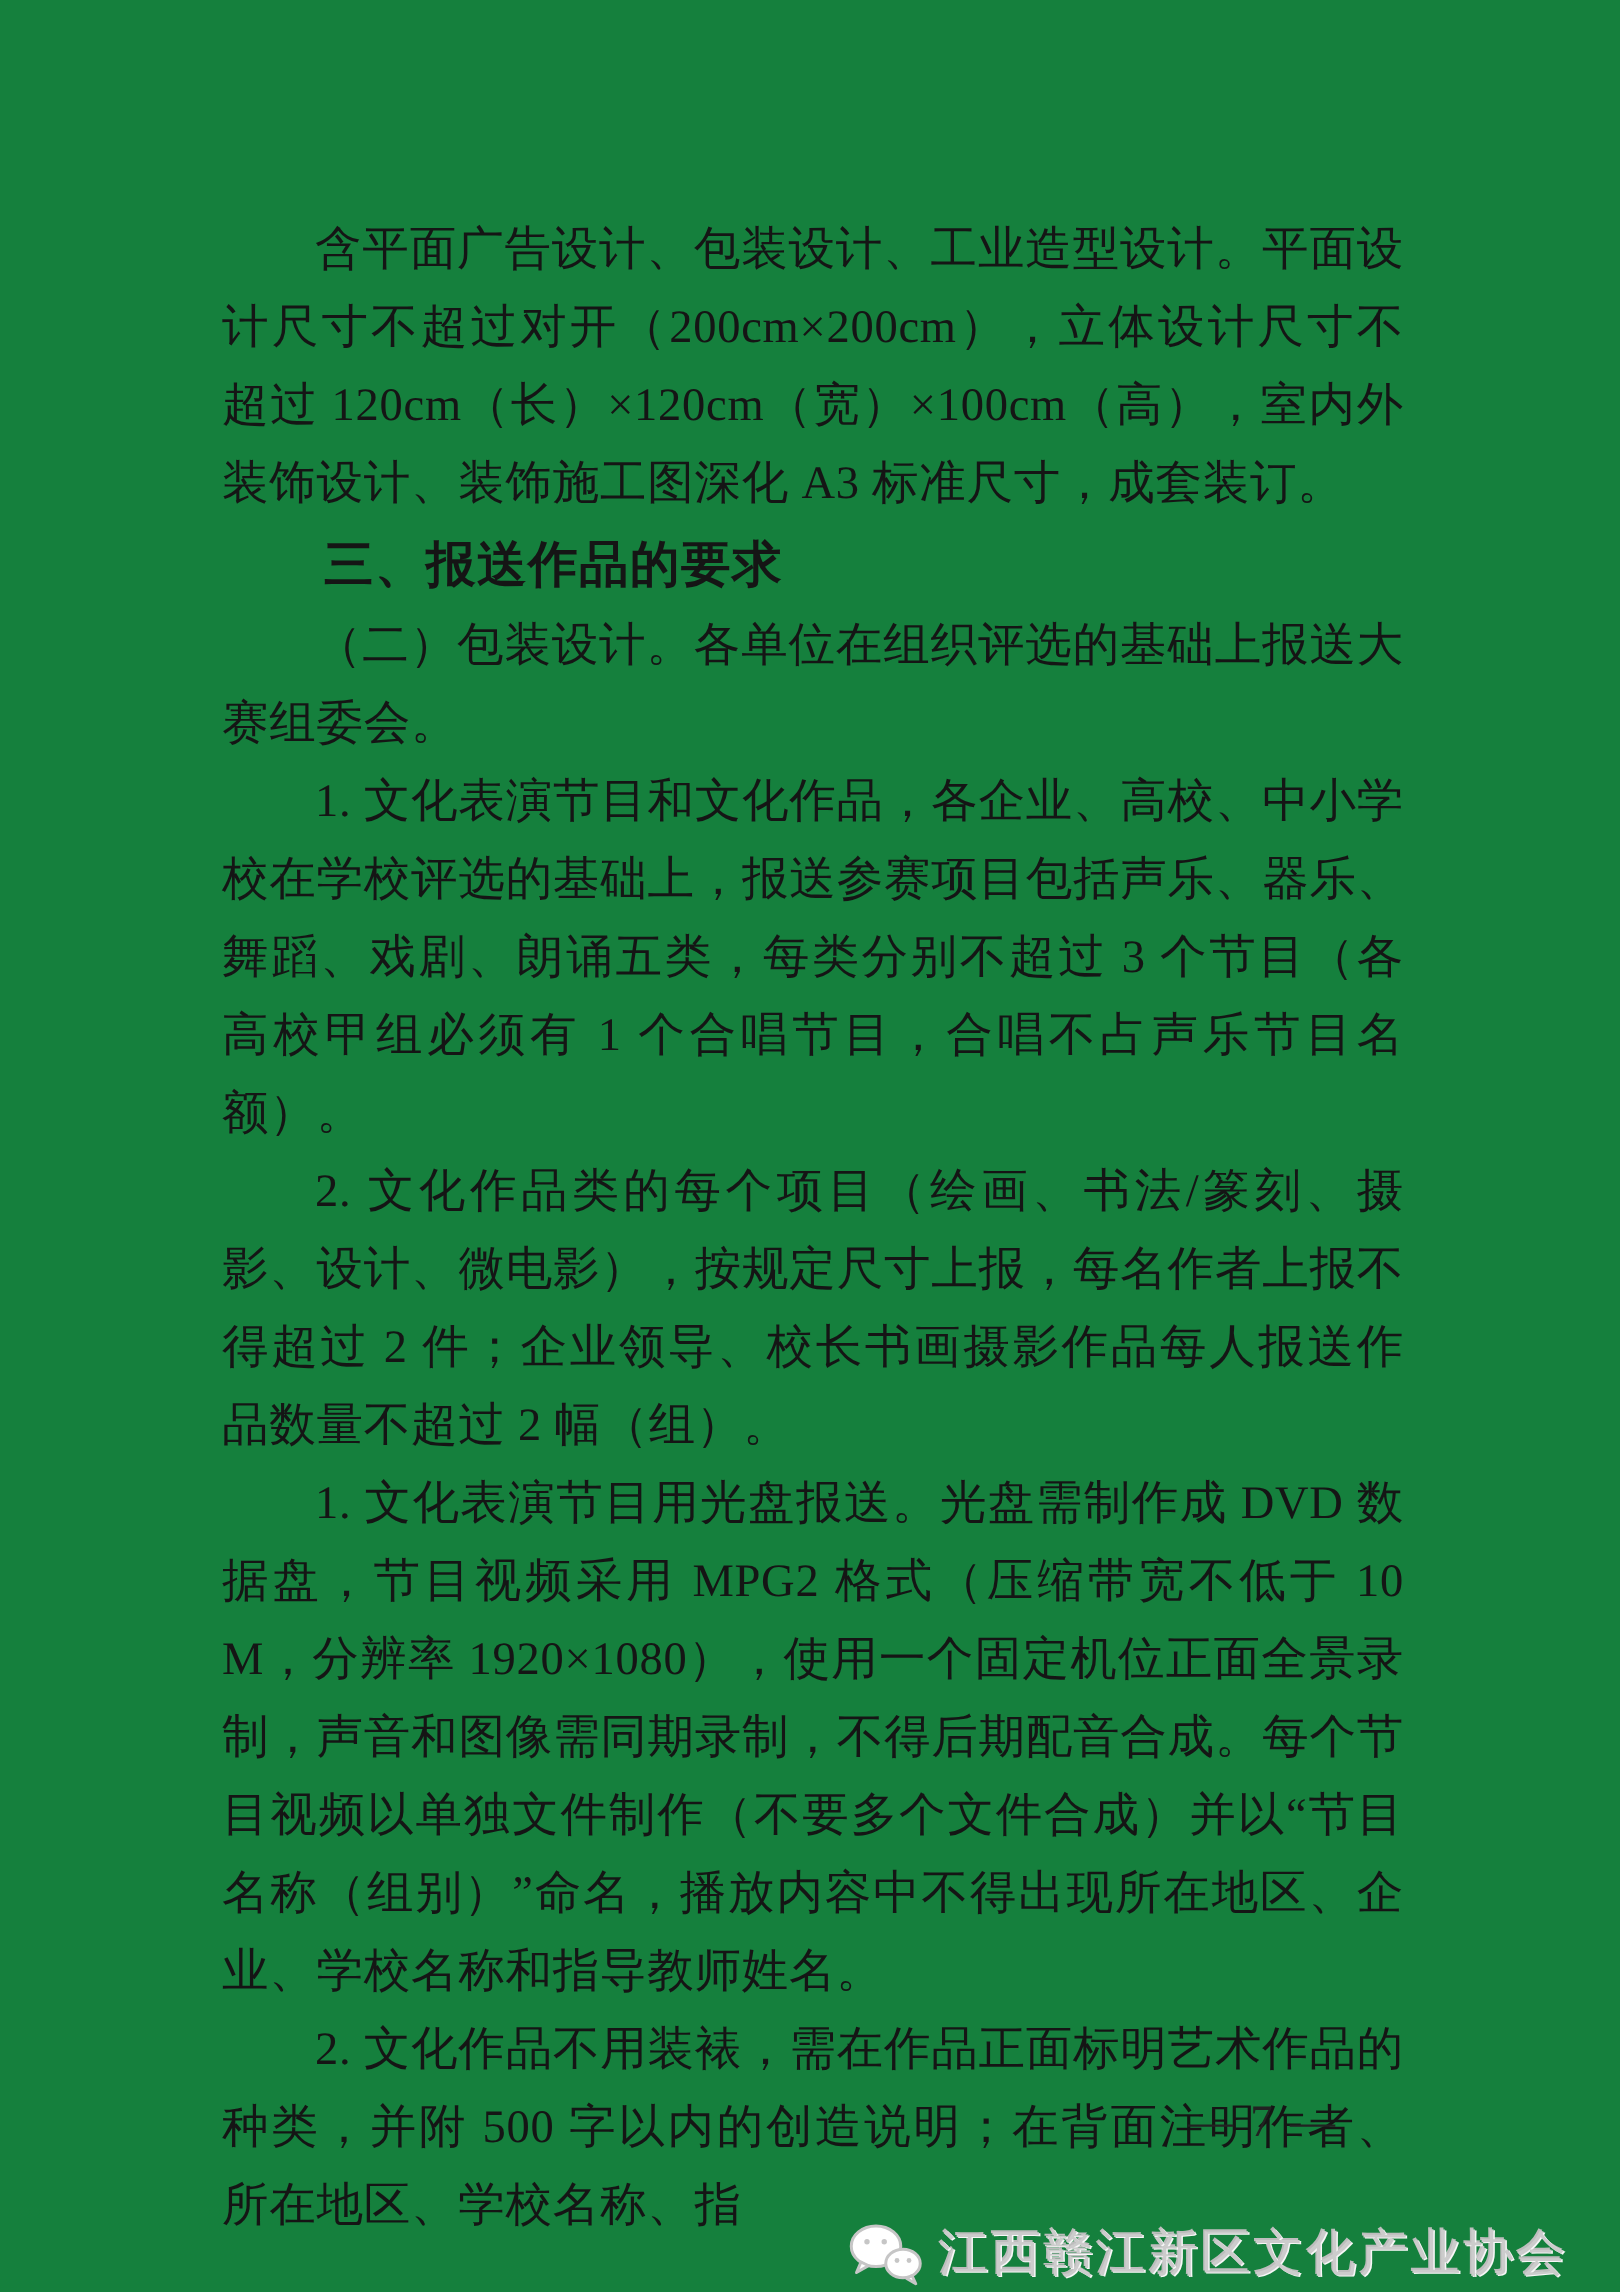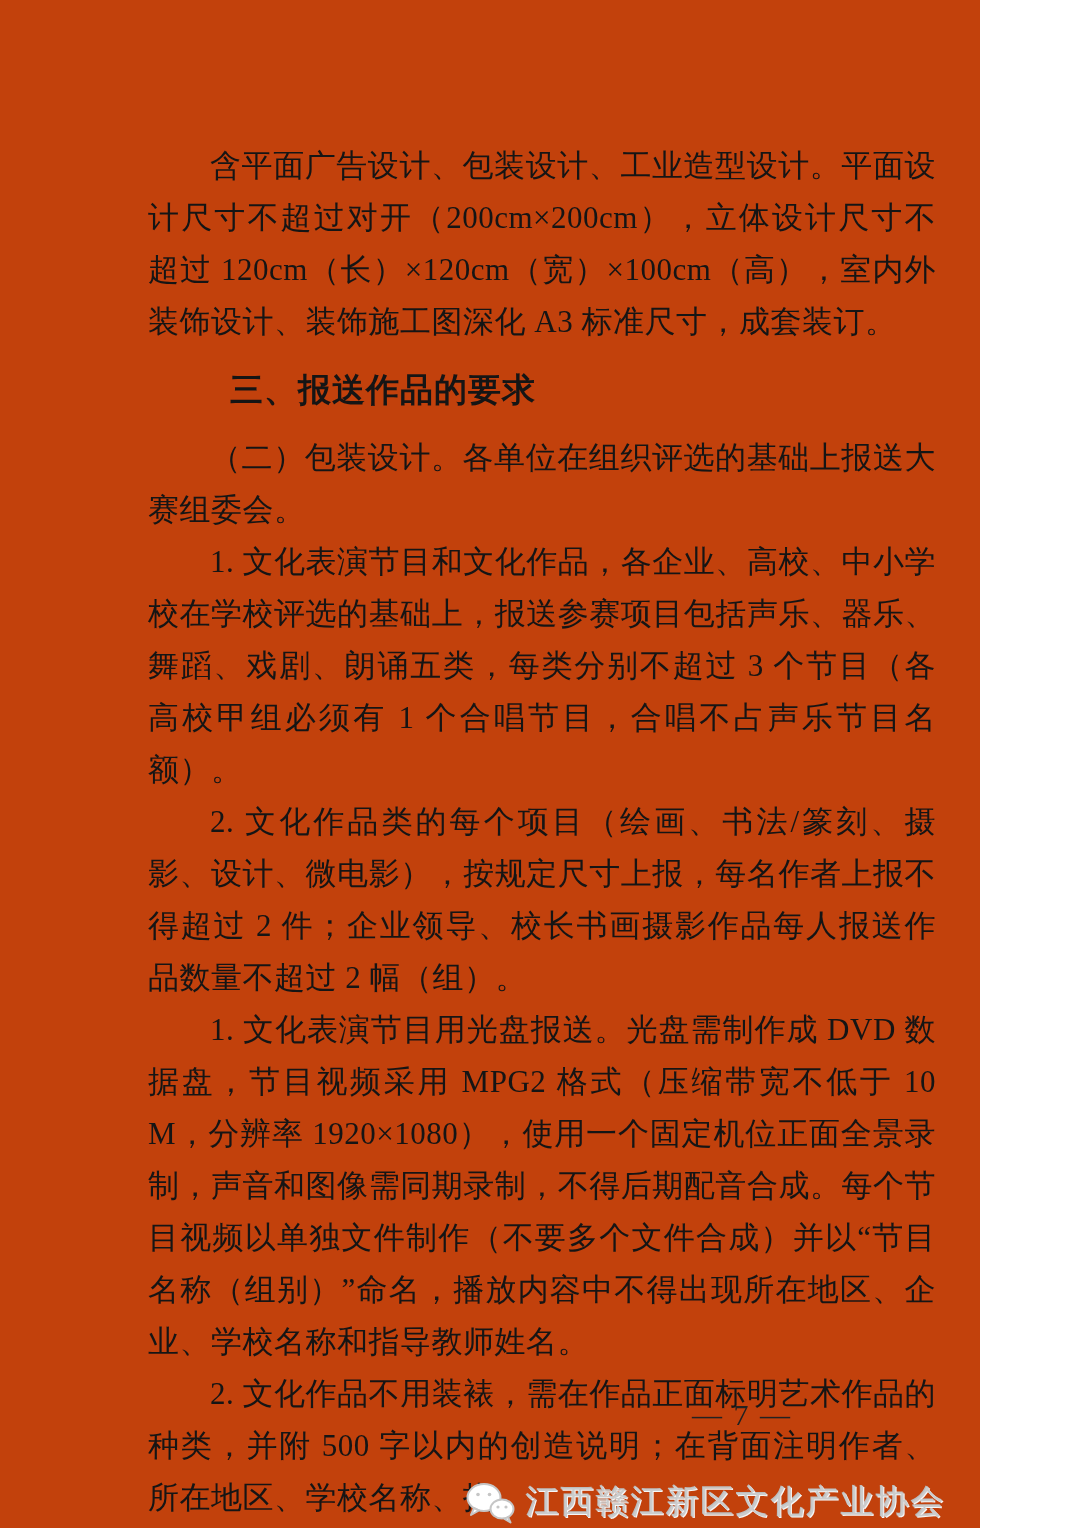--- a/index.html
+++ b/index.html
@@ -1,20 +1,20 @@
 <!DOCTYPE html>
 <html><head>
 <meta charset="utf-8">
 <style>
   html, body { margin: 0; padding: 0; background: #ffffff; }
   .page {
     position: relative;
-    width: 980px;
+    width: 1080px;
     height: 1528px;
-    background: #c2410c;
+    background: #15803d;
     overflow: hidden;
     font-family: "Liberation Serif", "DejaVu Serif", serif;
     color: #151515;
   }
   .content {
     position: absolute;
     left: 148px;
     top: 140px;
     width: 788px;
   }
@@ -22,21 +22,21 @@
     margin: 0;
     font-size: 31px;
     line-height: 52px;
     text-align: justify;
     text-justify: inter-ideograph;
     text-indent: 2em;
     letter-spacing: 0.5px;
     word-break: break-all;
   }
   .content h2.heading {
-    margin: 16px;
+    margin: 2px;
     font-size: 33px;
     line-height: 52px;
     font-weight: bold;
     font-family: "Liberation Sans", "DejaVu Sans", sans-serif;
     text-indent: 2em;
     letter-spacing: 1px;
   }
   .page-number {
     position: absolute;
     top: 1398px;

